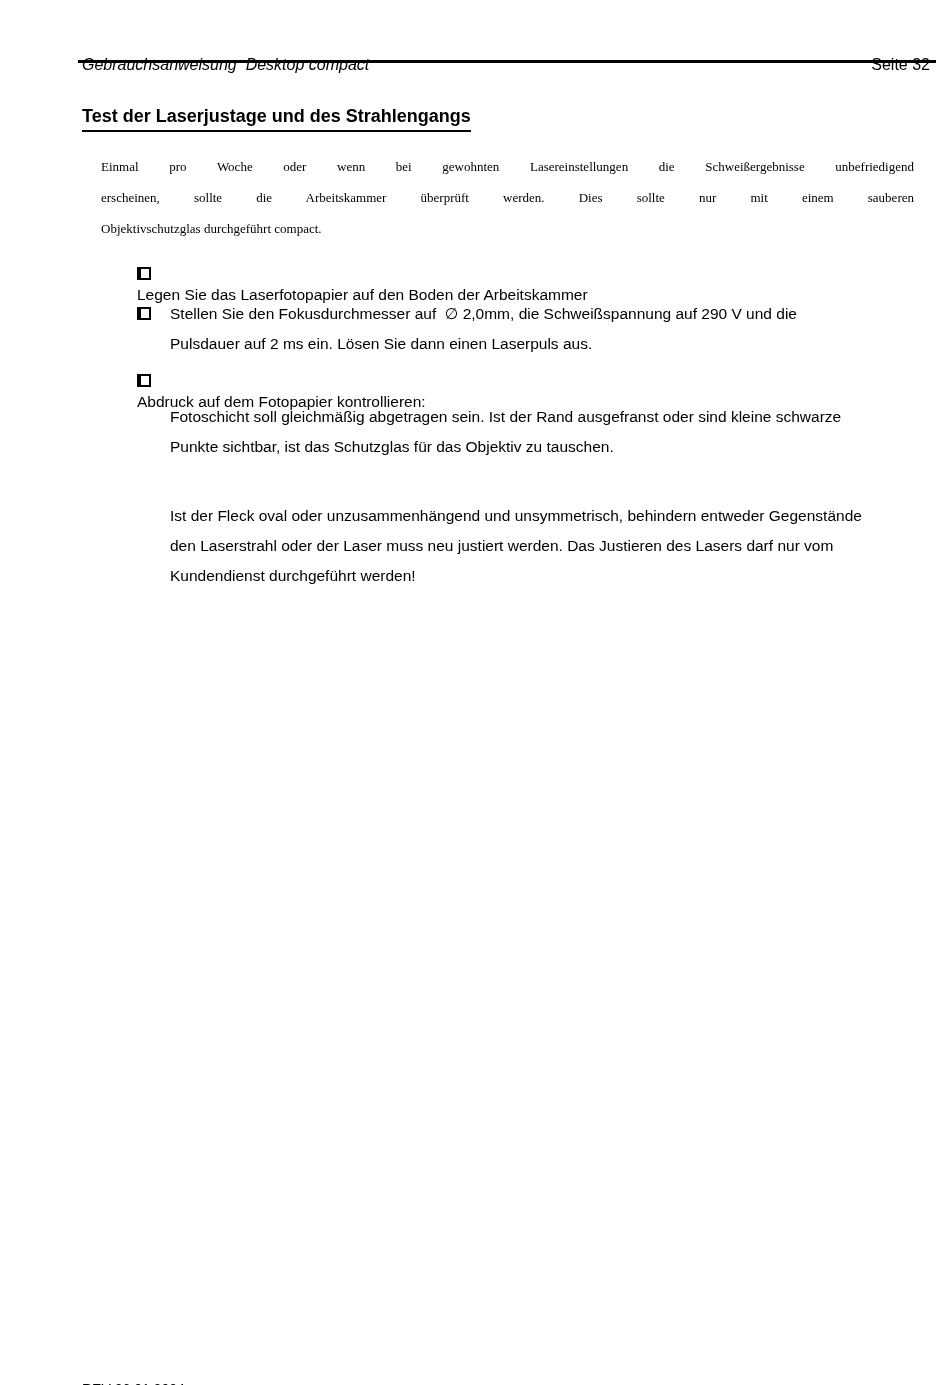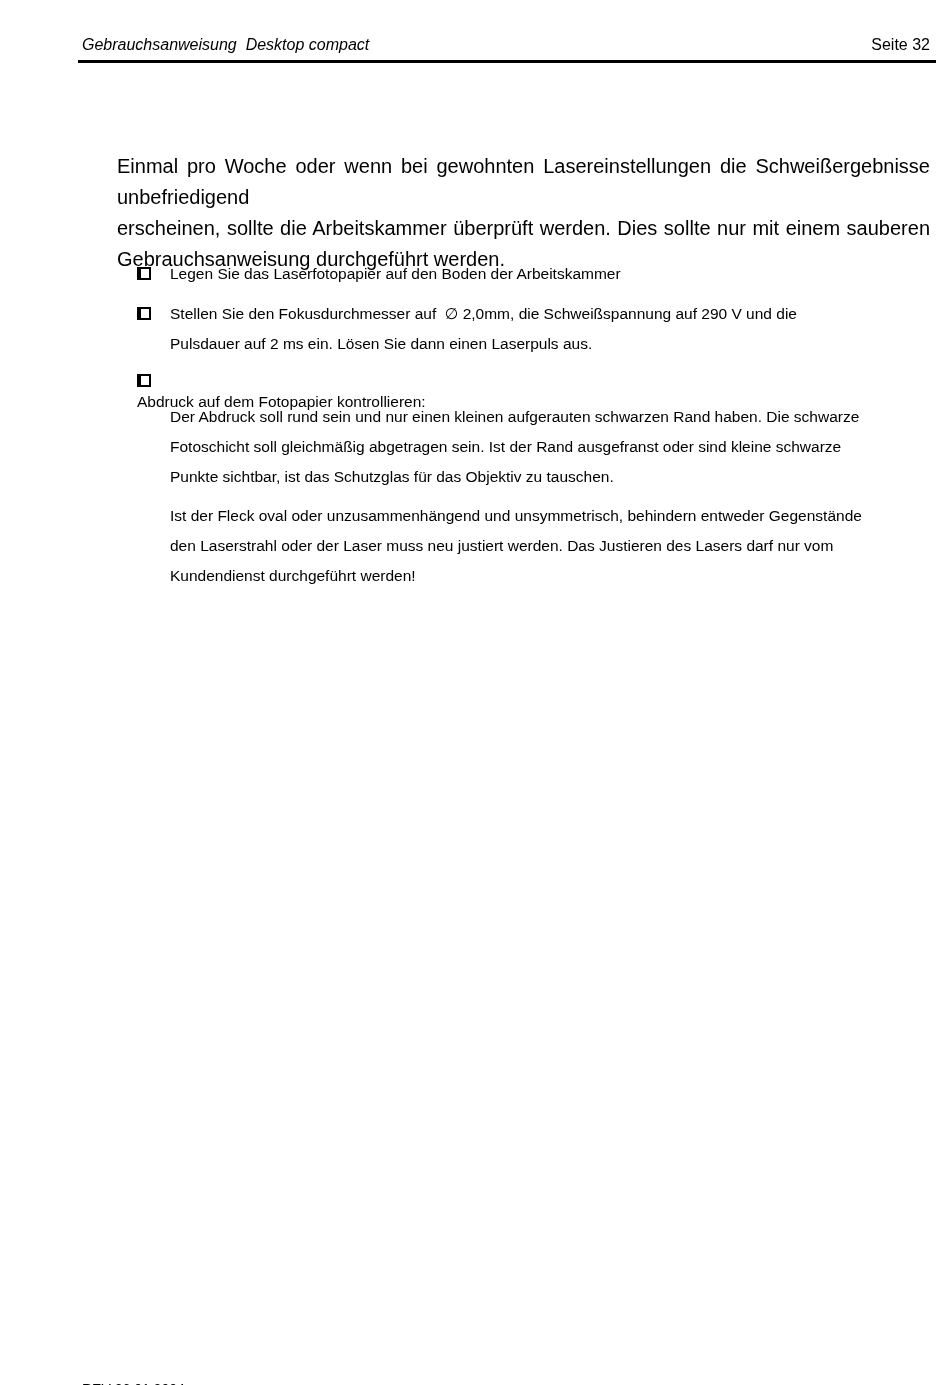--- a/index.html
+++ b/index.html
@@ -13,52 +13,52 @@
   }
   .page { position: absolute; inset: 0; }
 
   
   .header {
     position: absolute; left: 82px; right: 20px; top: 36px;
     display: flex; justify-content: space-between; align-items: baseline;
     font-size: 16px; line-height: 18px;
   }
   .h-left { white-space: pre; font-style: italic; }
-  .h-right { white-space: pre; }
+  .h-right { white-space: pre; margin-top: 20px; }
   .rule {
     position: absolute; left: 78px; right: 14px; top: 60px;
     height: 3px; background: #000;
   }
 
   
   .title {
     position: absolute; left: 82px; top: 105px;
     margin: 0;
     font-size: 18px; font-weight: bold; line-height: 22px;
     display: inline-block;
     border-bottom: 2px solid #000;
     padding-bottom: 3px;
     white-space: pre;
   }
 
   
   .intro {
-    position: absolute; left: 117px; top: 151px; width: 813px;
-    font-size: 20px; line-height: 31px;
+    position: absolute; left: 101px; top: 151px; width: 813px;
+    font-size: 13px; line-height: 31px; font-family: Liberation Serif, serif;
   }
   .intro .line { width: 813px; }
   .just { text-align: justify; text-align-last: justify; }
 
   
   .bullet {
     position: absolute; left: 137px;
     display: flex; align-items: flex-start;
     font-size: 15.5px; line-height: 30px;
   }
-  .b1 { top: 259px; }
+  .b1 { top: 259px; flex-direction: column; }
   .b2 { top: 299px; }
   .b3 { top: 366px; flex-direction: column; }
   .box {
     flex: 0 0 auto;
     width: 8px; height: 9px;
     border: 2px solid #000;
     border-left-width: 4px;
     margin-top: 8px;
     margin-right: 19px;
     background: #fff;
@@ -86,25 +86,26 @@
 <body>
 
 <div class="page">
 
   <div class="header">
     <span class="h-left">Gebrauchsanweisung  Desktop compact</span>
     <span class="h-right">Seite 32</span>
   </div>
   <div class="rule"></div>
 
+  <h1 class="title">Test der Laserjustage und des Strahlengangs</h1>
 
   <div class="intro">
     <div class="line just">Einmal pro Woche oder wenn bei gewohnten Lasereinstellungen die Schweißergebnisse unbefriedigend</div>
     <div class="line just">erscheinen, sollte die Arbeitskammer überprüft werden. Dies sollte nur mit einem sauberen</div>
-    <div class="line">Gebrauchsanweisung durchgeführt werden.</div>
+    <div class="line">Objektivschutzglas durchgeführt compact.</div>
   </div>
 
   <div class="bullet b1">
     <span class="box"></span>
     <div class="btext">
       <div class="line">Legen Sie das Laserfotopapier auf den Boden der Arbeitskammer</div>
     </div>
   </div>
 
   <div class="bullet b2">
@@ -116,21 +117,20 @@
   </div>
 
   <div class="bullet b3">
     <span class="box"></span>
     <div class="btext">
       <div class="line">Abdruck auf dem Fotopapier kontrollieren:</div>
     </div>
   </div>
 
   <div class="subp p1">
-    <div class="line">Der Abdruck soll rund sein und nur einen kleinen aufgerauten schwarzen Rand haben. Die schwarze</div>
     <div class="line">Fotoschicht soll gleichmäßig abgetragen sein. Ist der Rand ausgefranst oder sind kleine schwarze</div>
     <div class="line">Punkte sichtbar, ist das Schutzglas für das Objektiv zu tauschen.</div>
   </div>
 
   <div class="subp p2">
     <div class="line">Ist der Fleck oval oder unzusammenhängend und unsymmetrisch, behindern entweder Gegenstände</div>
     <div class="line">den Laserstrahl oder der Laser muss neu justiert werden. Das Justieren des Lasers darf nur vom</div>
     <div class="line">Kundendienst durchgeführt werden!</div>
   </div>
 

